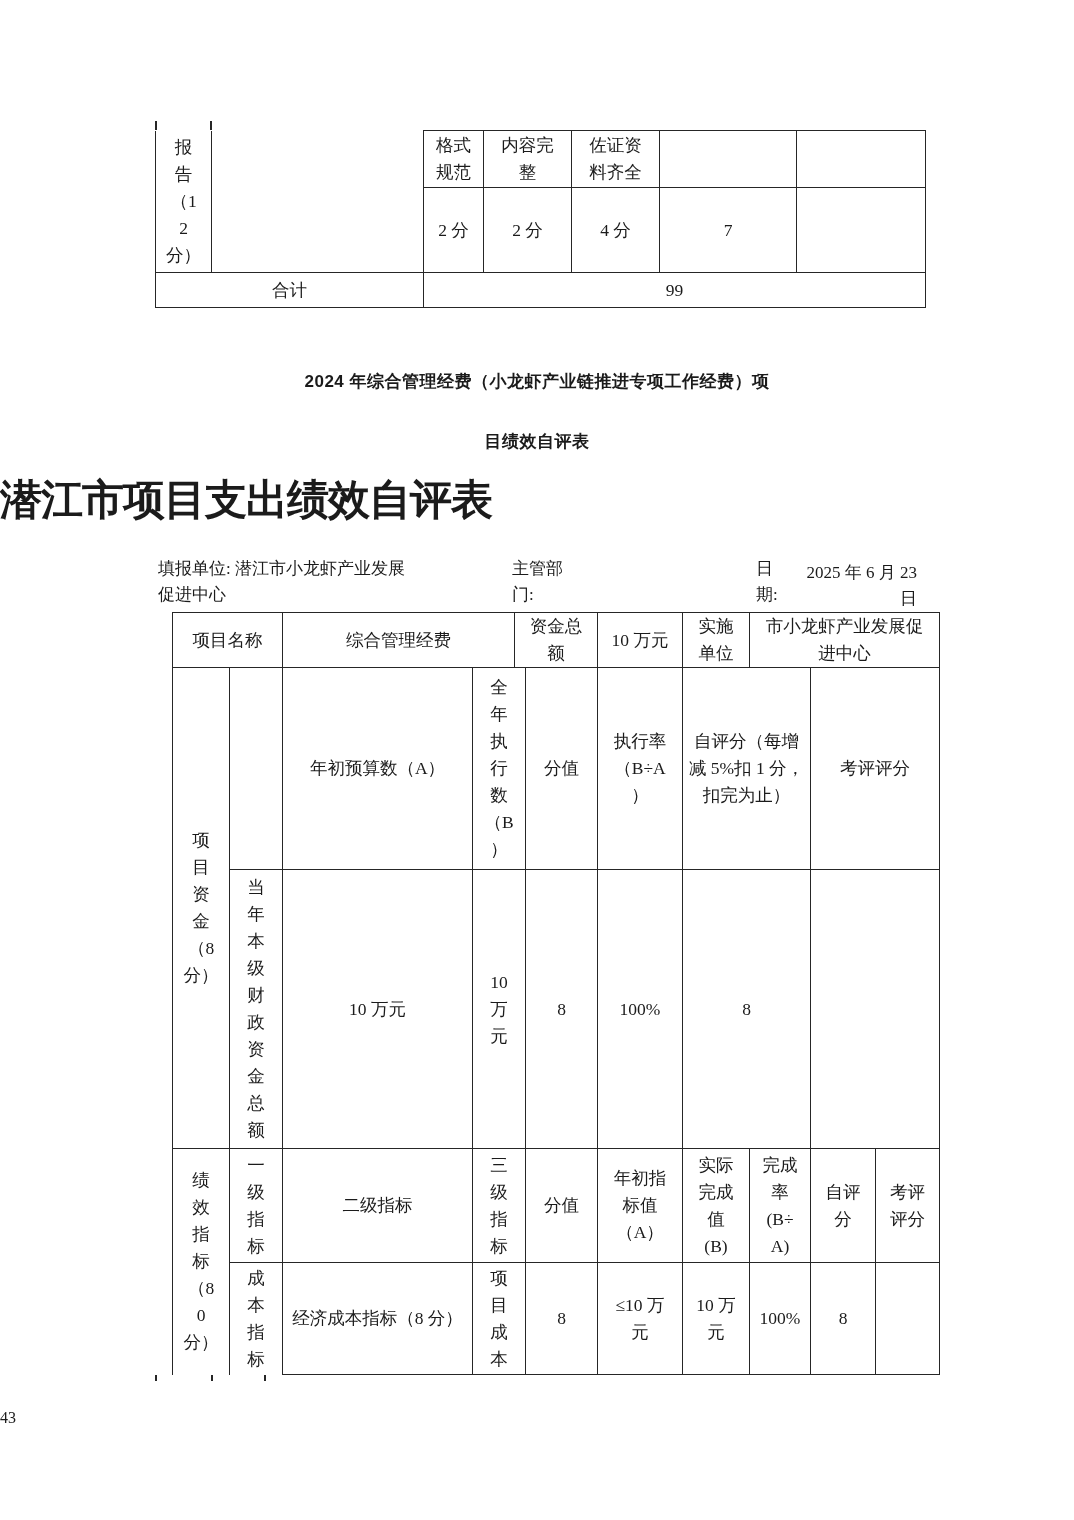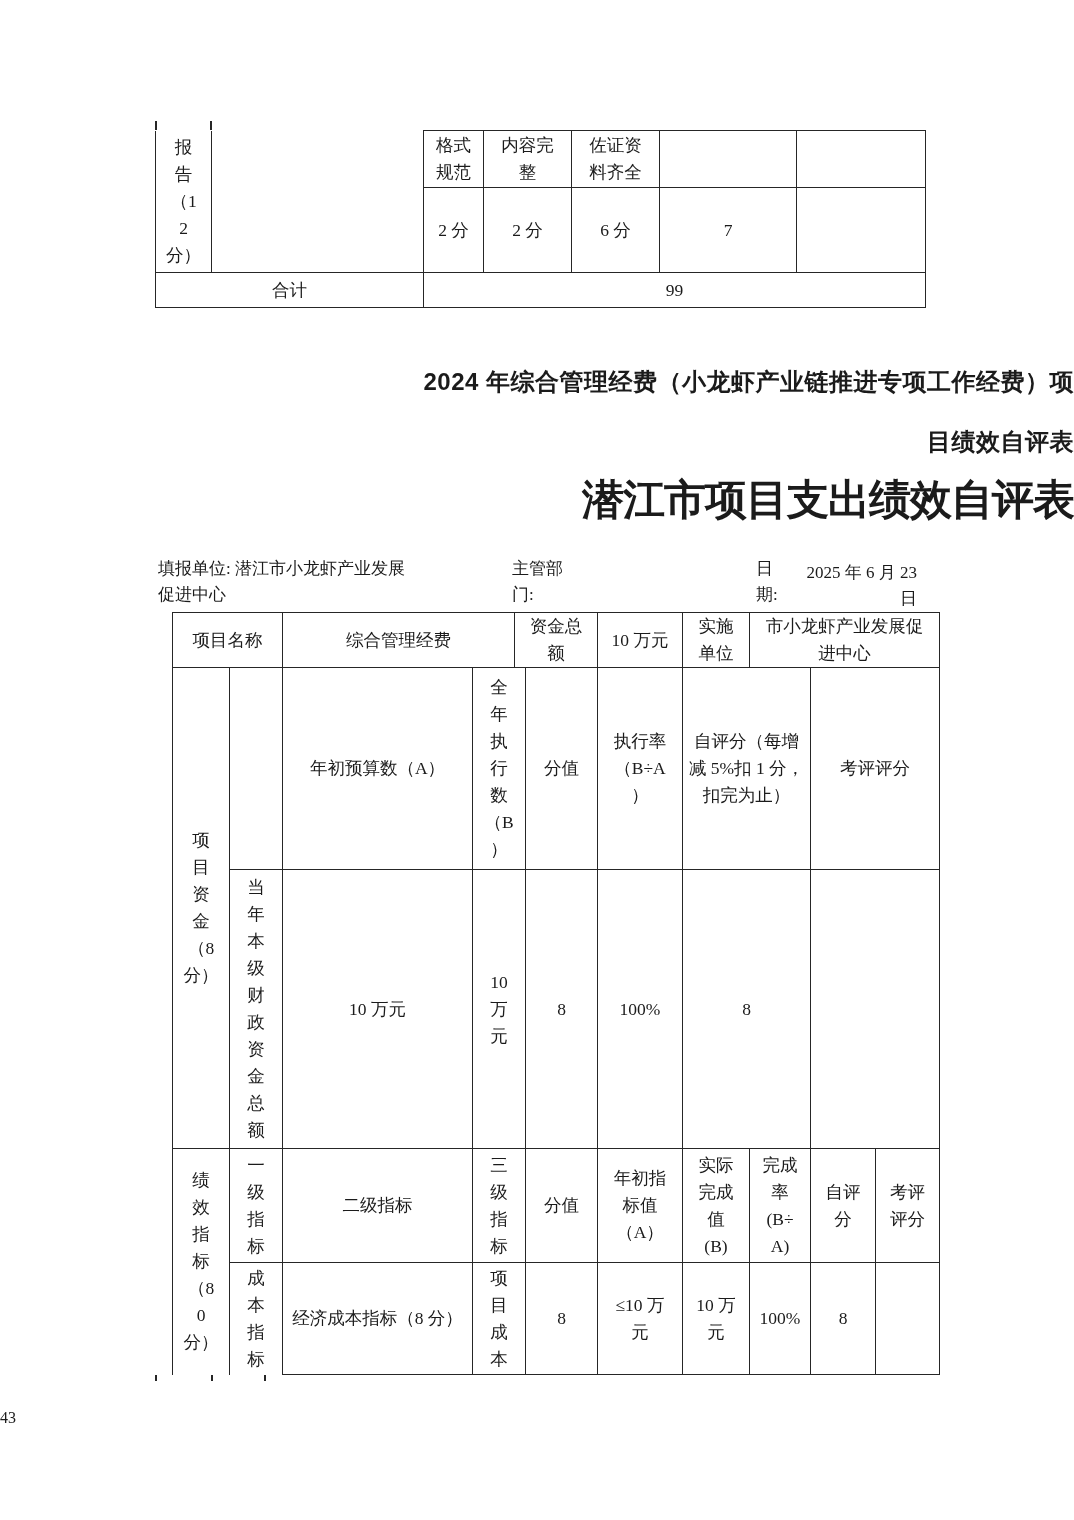--- a/index.html
+++ b/index.html
@@ -27,33 +27,33 @@
     white-space: pre-line;
     overflow: hidden;
   }
   td.no-top { border-top: none !important; }
   td.no-bottom { border-bottom: none !important; }
   td.left-align { text-align: left; padding-left: 7px; }
   .subtitle {
     position: absolute;
     left: 0; right: 0;
     top: 352px;
-    text-align: right;
+    text-align: center;
     font-family: "Liberation Sans", "DejaVu Sans", sans-serif;
     font-weight: bold;
-    font-size: 24px;
+    font-size: 17px;
     line-height: 60px;
     letter-spacing: 0.5px;
     white-space: pre-line;
   }
   .main-title {
     position: absolute;
     left: 0; right: 0;
     top: 474px;
-    text-align: right;
+    text-align: left;
     font-weight: bold;
     font-size: 42px;
     line-height: 52px;
     letter-spacing: -1px;
   }
   .info-block {
     position: absolute;
     font-size: 17px;
     line-height: 26px;
     white-space: pre-line;
@@ -103,21 +103,21 @@
       <td>内容完
 整</td>
       <td>佐证资
 料齐全</td>
       <td></td>
       <td></td>
     </tr>
     <tr style="height:85px">
       <td>2 分</td>
       <td>2 分</td>
-      <td>6 分</td>
+      <td>4 分</td>
       <td>7</td>
       <td></td>
     </tr>
     <tr style="height:35px">
       <td colspan="2">合计</td>
       <td colspan="5">99</td>
     </tr>
   </tbody>
     </table>
 

